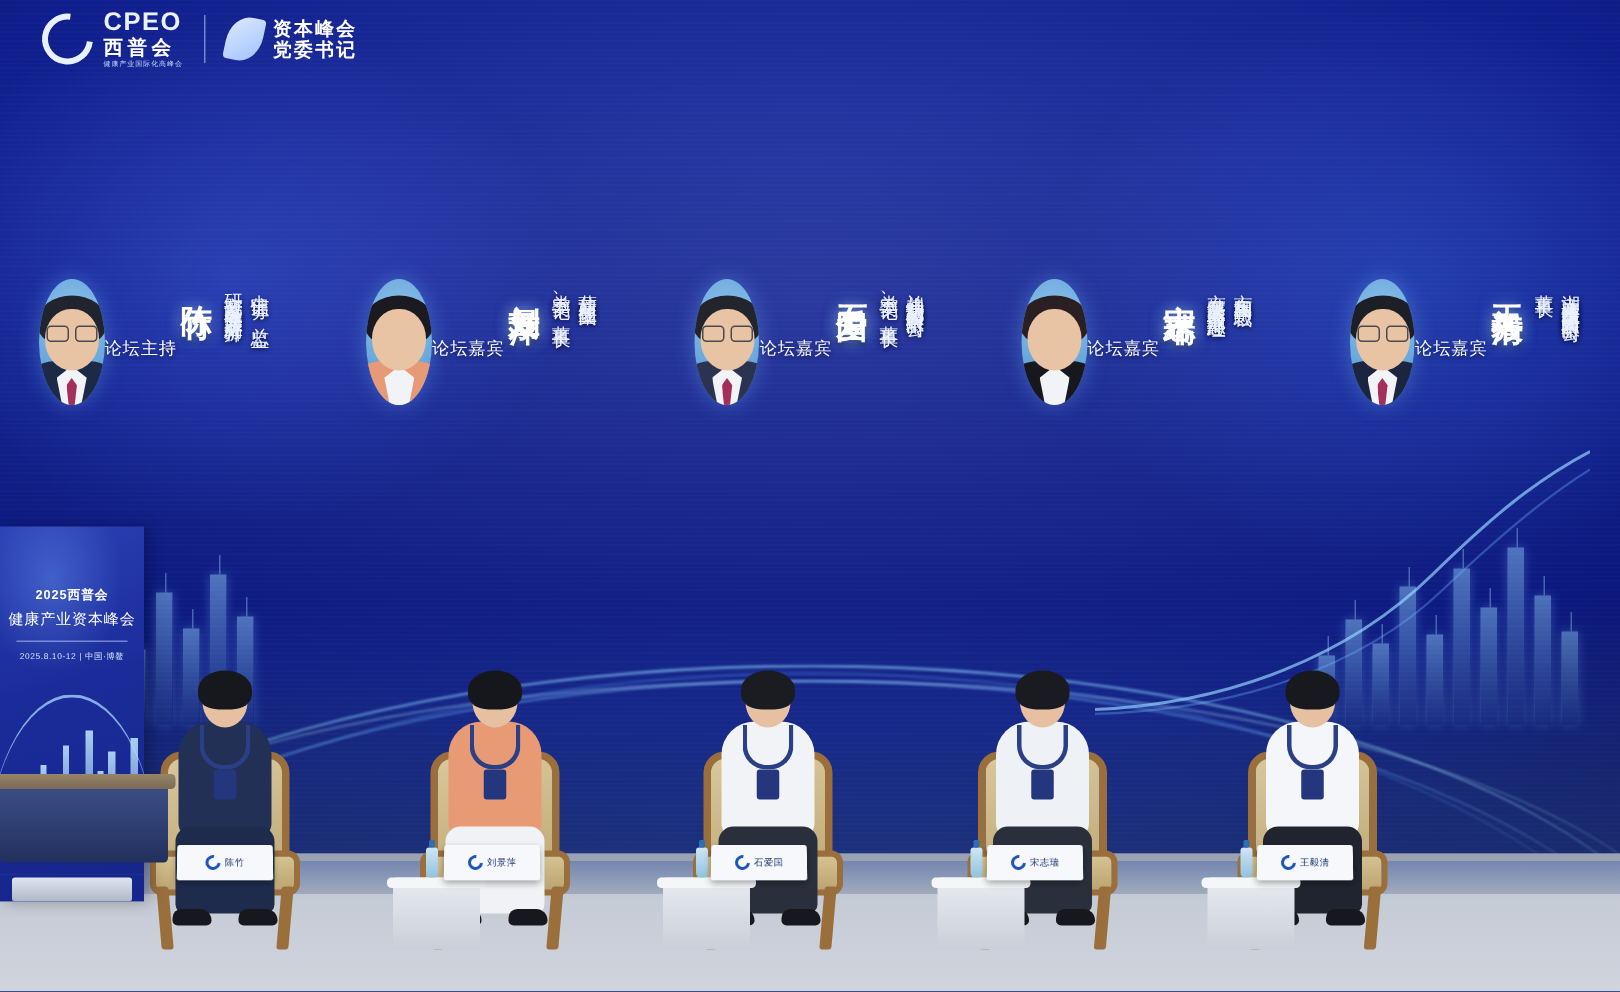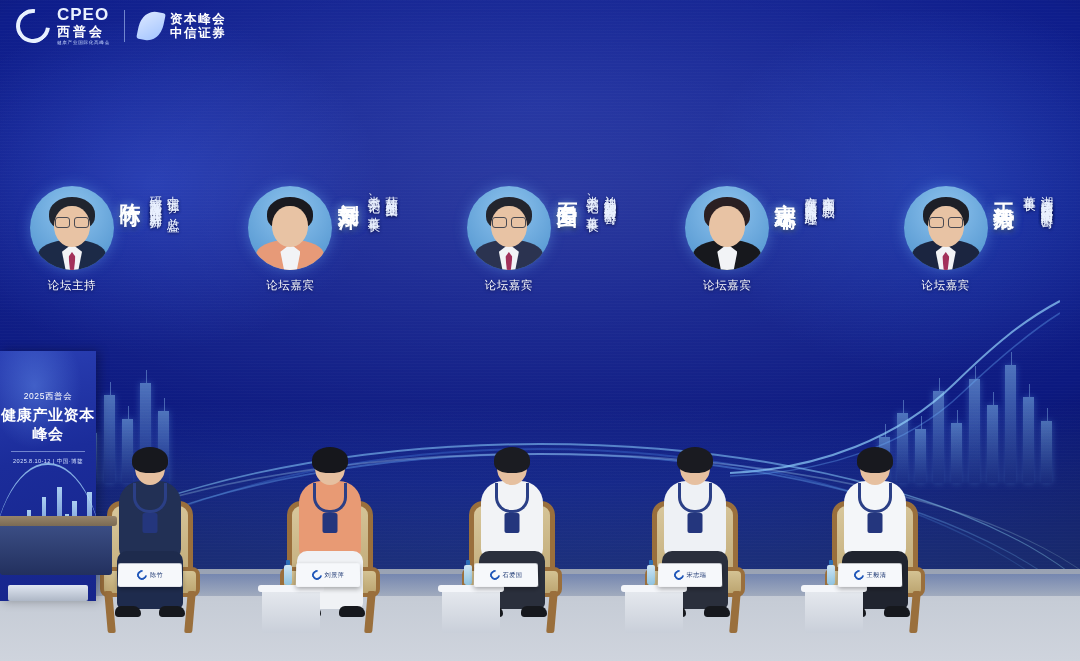--- a/index.html
+++ b/index.html
@@ -45,21 +45,21 @@
           box-shadow:0 0 7px rgba(120,190,255,.55); }
   .cwick { position:relative; }
   .cwick::before { content:""; position:absolute; left:50%; top:-13px; width:1px; height:13px;
     background:rgba(160,215,255,.7); }
 
   .trend-curve { position:absolute; right:20px; bottom:96px; width:330px; height:180px;
     border-left:0; opacity:.85; }
 
   
   .logo-bar { position:absolute; left:0; top:0; display:flex; align-items:center; gap:14px;
-    padding:6px 16px 9px 16px; z-index:9; }
+    padding:6px 16px 9px 28px; z-index:9; }
   .logo-cpeo { display:flex; align-items:center; gap:7px; }
   .ring-mark { width:34px; height:34px; border-radius:50%;
     border:4px solid #e8f1ff; border-right-color:transparent; transform:rotate(-38deg); }
   .cpeo-text { display:flex; flex-direction:column; line-height:1; }
   .cpeo-en { font-size:17px; font-weight:700; color:#eaf2ff; letter-spacing:1px;
     font-family:"Liberation Sans",sans-serif; }
   .cpeo-cn { font-size:13px; font-weight:700; color:#ffffff; letter-spacing:3px; margin-top:2px; }
   .cpeo-sub { font-size:4.6px; color:#c8d8ff; letter-spacing:.7px; margin-top:3px; }
   .logo-div { width:1px; height:32px; background:rgba(190,215,255,.55); }
   .logo-summit { display:flex; align-items:center; gap:7px; }
@@ -75,21 +75,21 @@
   .title-1 { font-size:35px; font-weight:700; color:#ffffff; letter-spacing:3px;
     text-shadow:0 0 16px rgba(140,190,255,.75), 0 2px 5px rgba(0,0,20,.55); }
   .title-2 { font-size:46px; font-weight:700; color:#ffffff; letter-spacing:3px; margin-top:4px;
     text-shadow:0 0 18px rgba(140,190,255,.8), 0 3px 6px rgba(0,0,20,.6); }
 
   
   .panelists { position:absolute; top:186px; left:0; right:0; height:240px;
     display:flex; justify-content:space-between; padding:0 26px; z-index:7; }
   .panelist { position:relative; display:flex; align-items:flex-start; }
 
-  .pp-col { display:flex; flex-direction:column; align-items:center; width:92px; flex:0 0 auto; }
+  .pp-col { display:flex; flex-direction:row; align-items:center; width:92px; flex:0 0 auto; }
   .portrait { width:84px; height:84px; border-radius:50%; overflow:hidden; position:relative;
     background:radial-gradient(circle at 50% 30%, #8fc4ee 0%, #5f9fd6 70%, #4a8cc8 100%);
     box-shadow:0 0 14px rgba(120,190,255,.35); }
   .pf-hair { position:absolute; left:50%; transform:translateX(-50%); top:11px; width:46px; height:34px;
     border-radius:50% 50% 42% 42%; background:#20242e; }
   .pf-face { position:absolute; left:50%; transform:translateX(-50%); top:20px; width:36px; height:41px;
     border-radius:48% 48% 50% 50%; background:#e8c3a4; }
   .pf-body { position:absolute; left:50%; transform:translateX(-50%); bottom:-4px; width:68px; height:34px;
     border-radius:44% 44% 0 0; background:#1c2a47; }
   .pf-shirt { position:absolute; left:50%; transform:translateX(-50%); bottom:-4px; width:20px; height:30px;
@@ -166,22 +166,22 @@
     width:8px; height:20px; background:linear-gradient(180deg,#cfe6f5,#8fc3e0); border-radius:2px 2px 3px 3px; }
   .bottle::before { content:""; position:absolute; top:-5px; left:2px; width:4px; height:5px; background:#2b6fb8; border-radius:1px; }
 
   
   .rollup { position:absolute; left:0; bottom:60px; width:96px; height:250px;
     background:linear-gradient(165deg,#2a3fb4 0%,#1b2c9a 42%,#16258b 100%);
     overflow:hidden; box-shadow:3px 0 10px rgba(0,0,0,.3); z-index:7; }
   .ru-glow { position:absolute; left:-20%; top:-10%; width:140%; height:60%;
     background:radial-gradient(50% 60% at 40% 40%, rgba(120,170,255,.35), rgba(0,0,0,0) 70%); }
   .ru-title { position:absolute; left:0; right:0; top:40px; text-align:center; }
-  .ru-l1 { font-size:8.5px; font-weight:400; color:#fff; letter-spacing:.6px; }
-  .ru-l2 { font-size:15px; font-weight:700; color:#fff; letter-spacing:.6px; margin-top:3px; }
+  .ru-l1 { font-size:8.5px; font-weight:700; color:#fff; letter-spacing:.6px; }
+  .ru-l2 { font-size:10px; font-weight:400; color:#fff; letter-spacing:.6px; margin-top:3px; }
   .ru-rule { width:74px; height:1px; background:rgba(200,220,255,.5); margin:7px auto 0; }
   .ru-date { font-size:5.6px; color:#d4e2ff; letter-spacing:.4px; text-align:center; margin-top:6px; }
   .ru-chart { position:absolute; left:4px; right:4px; bottom:28px; height:90px;
     display:flex; align-items:flex-end; gap:3px; opacity:.92; }
   .rb { flex:1; background:linear-gradient(to top, rgba(140,200,255,.25), rgba(190,230,255,.95)); }
   .ru-curve { position:absolute; left:-10%; bottom:18px; width:120%; height:120px;
     border-radius:50%/100% 100% 0 0; border-top:2px solid rgba(170,220,255,.75); }
   .ru-base { position:absolute; left:8px; right:8px; bottom:0; height:16px;
     background:linear-gradient(180deg,#dfe6f1,#aeb7c6); border-radius:2px; }
 
@@ -248,21 +248,21 @@
         <div class="cpeo-en">CPEO</div>
         <div class="cpeo-cn">西普会</div>
         <div class="cpeo-sub">健康产业国际化高峰会</div>
       </div>
     </div>
     <div class="logo-div"></div>
     <div class="logo-summit">
       <div class="leaf-mark"></div>
       <div class="summit-text">
         <div class="summit-l1">资本峰会</div>
-        <div class="summit-l2">中信证券</div>
+        <div class="summit-l2">党委书记</div>
       </div>
     </div>
   </div>
 
   <div class="title-wrap">
   </div>
 
   <div class="panelists" id="panelists">
       <div class="panelist">
         <div class="pp-col">

